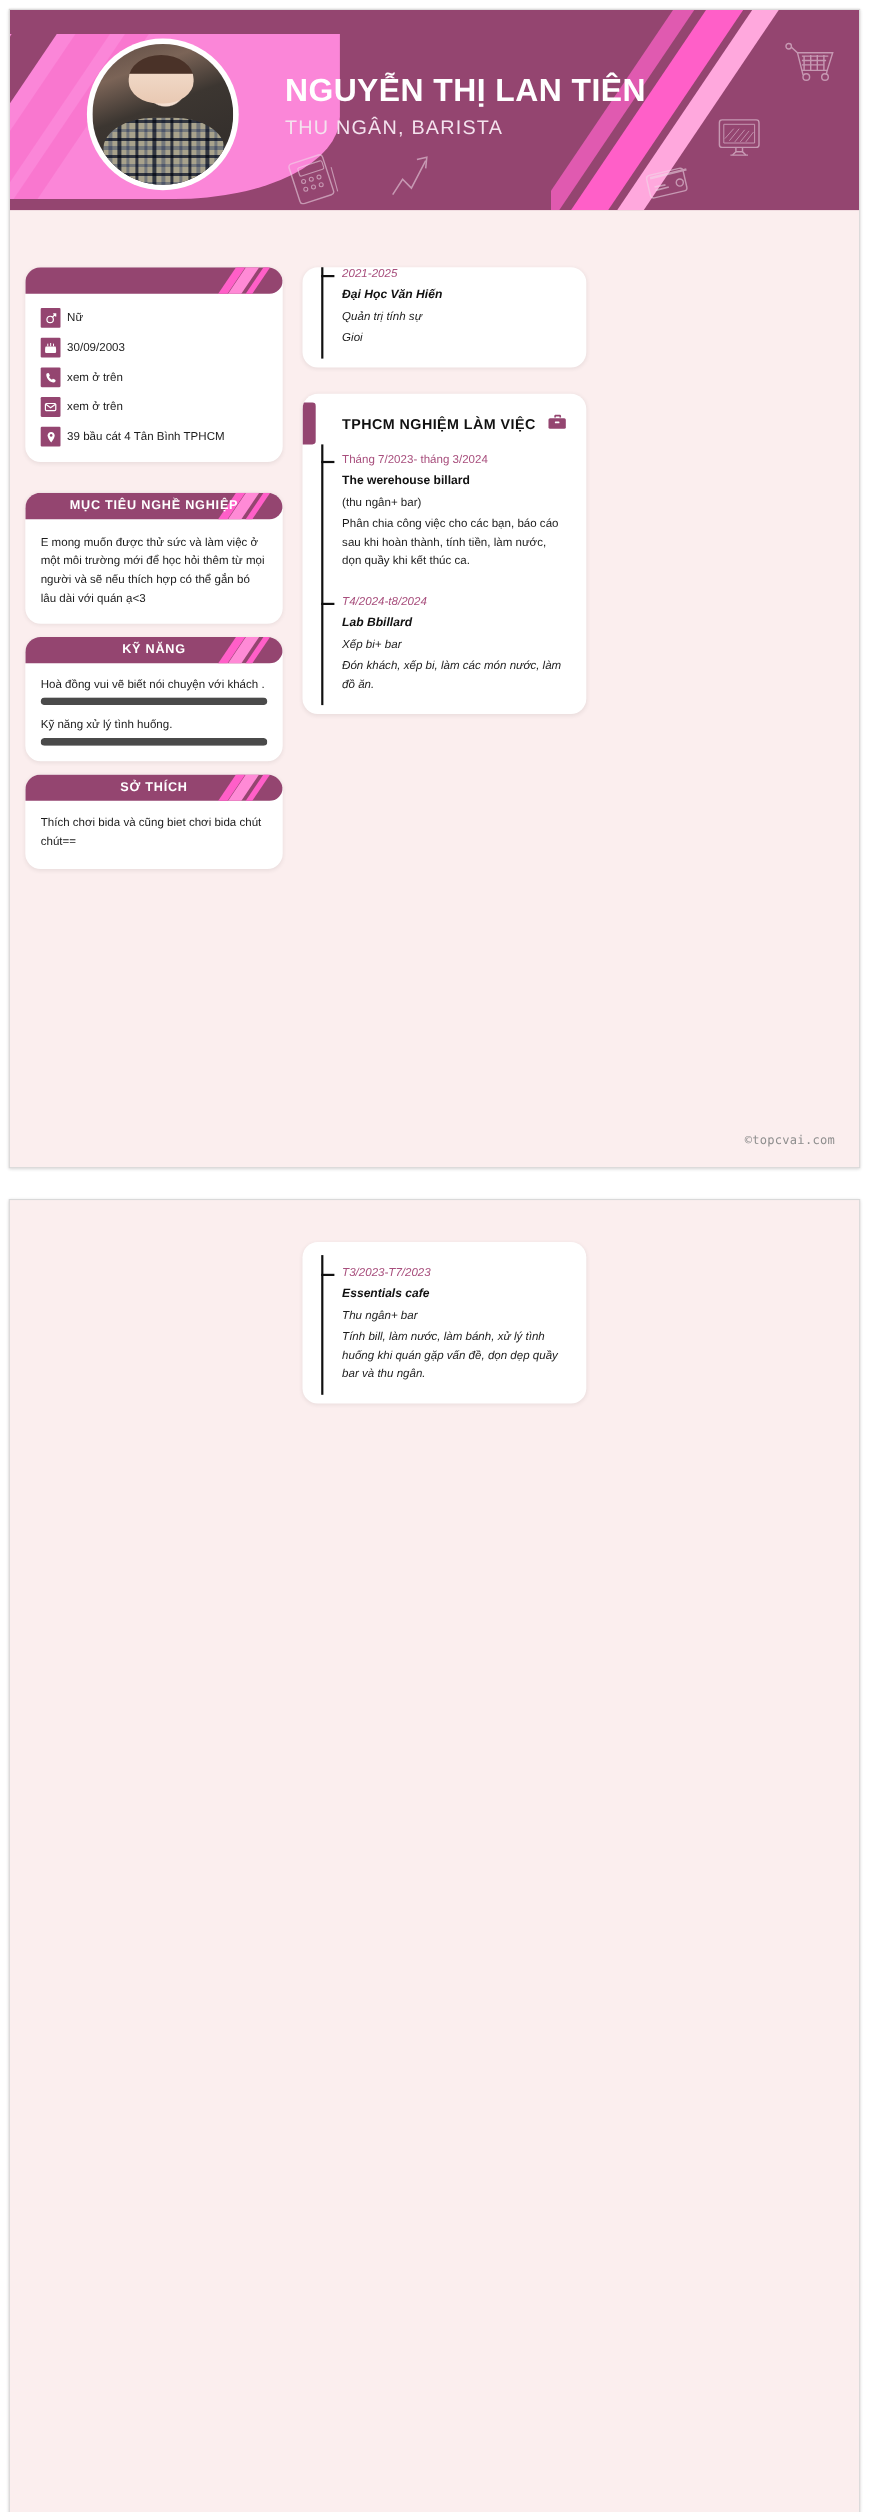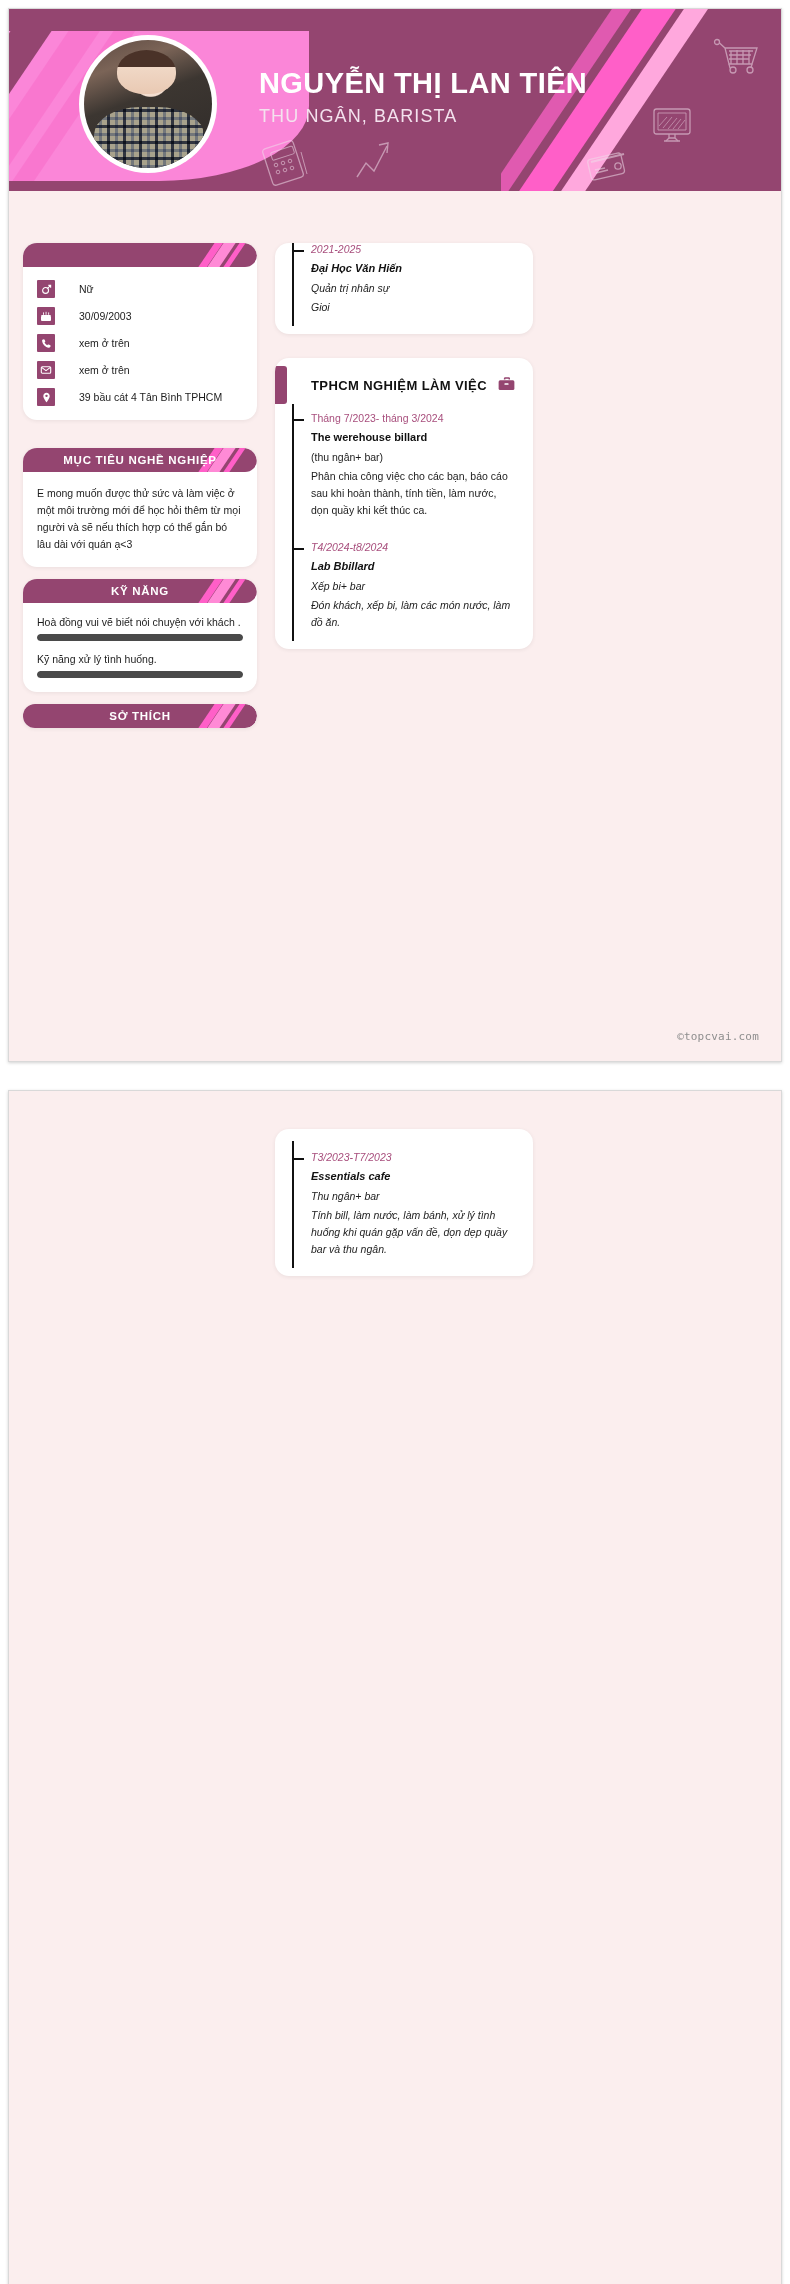--- a/index.html
+++ b/index.html
@@ -120,21 +120,21 @@
   }
   .pill .ps { position:absolute; top:-14px; height:62px; transform:rotate(34deg); transform-origin:top left; }
   .pill .ps.a { right: 26px; width: 7px;  background:#ff5fc8; }
   .pill .ps.b { right: 14px; width: 10px; background:#ff8ad6; }
   .pill .ps.c { right: 3px;  width: 5px;  background:#ff5fc8; }
 
   .left-block { padding: 13px 14px 14px 14px; }
   .left-block.tight { padding: 12px 14px 16px 14px; }
 
   .contact-row {
-    display:flex; align-items:center; gap:24px; margin-bottom: 9px;
+    display:flex; align-items:center; gap:6px; margin-bottom: 9px;
   }
   .contact-row:last-child { margin-bottom: 0; }
   .cicon {
     width: 18px; height: 18px; background:#944570; flex:0 0 18px;
     display:flex; align-items:center; justify-content:center; border-radius:1px;
   }
   .cicon svg { display:block; }
   .ctext { font-size: 10.5px; color:#1c1c1c; }
 
   .para { font-size: 10.5px; line-height: 1.62; color:#1c1c1c; }
@@ -367,34 +367,37 @@
           </div>
         </div>
 
         <div class="card" style="margin-top:12px;">
           <div class="pill">
             <span class="pill-label">SỞ THÍCH</span>
             <span class="ps a"></span>
             <span class="ps b"></span>
             <span class="ps c"></span>
           </div>
+          <div class="left-block tight">
+            <div class="para">Thích chơi bida và cũng biet chơi bida chút chút==</div>
+          </div>
         </div>
 
       </div>
 
       <div class="col-right">
 
         <div class="card">
           <div class="timeline">
             <span class="tl-line"></span>
             <div class="tl-item">
               <span class="tl-dash"></span>
               <div class="tl-date">2021-2025</div>
               <div class="tl-title">Đại Học Văn Hiến</div>
-              <div class="tl-line-txt">Quản trị nhân sự</div>
+              <div class="tl-line-txt">Quản trị tính sự</div>
               <div class="tl-line-txt">Gioi</div>
             </div>
           </div>
         </div>
 
         <div class="card" style="margin-top:24px;">
           <div class="sec-head">
             <span class="sec-tab"></span>
             <span class="sec-title">TPHCM NGHIỆM LÀM VIỆC</span>
             <span class="sec-icon">

